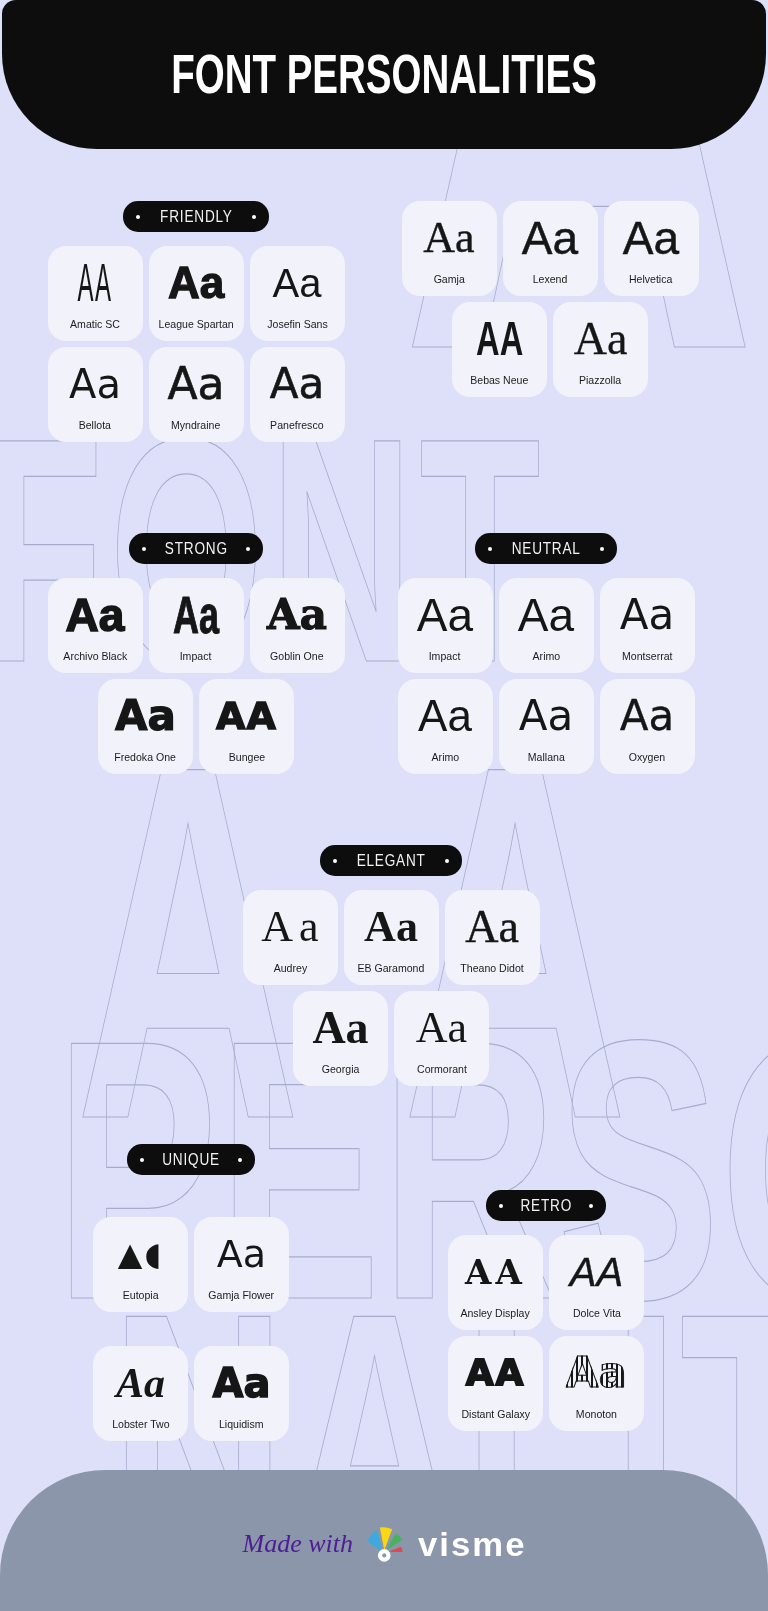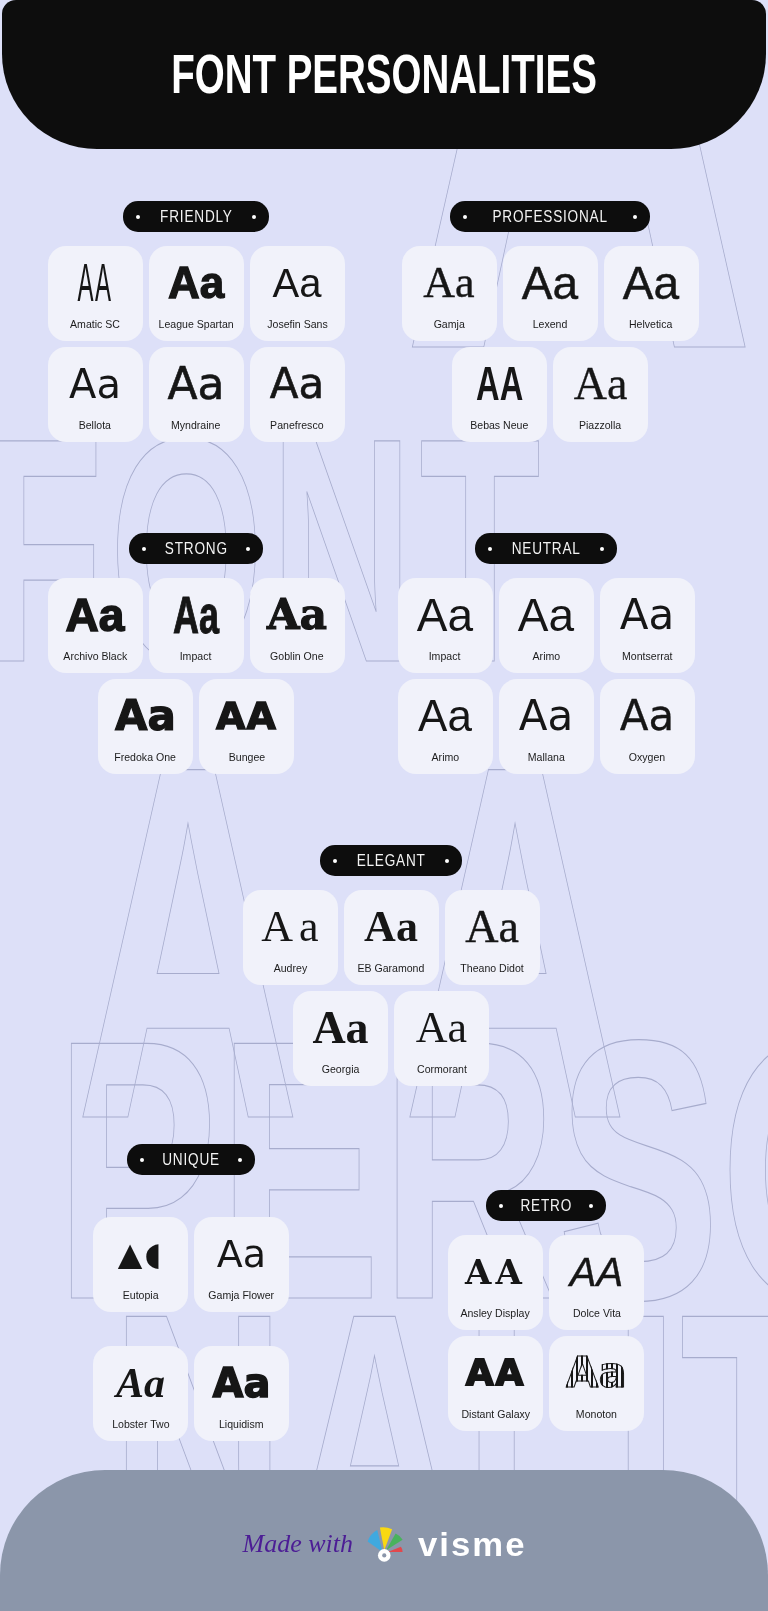--- a/index.html
+++ b/index.html
@@ -168,25 +168,20 @@
       <div class="fname">Myndraine</div>
     </div>
     <div class="card">
       <div class="sample s-panefresco">Aa</div>
       <div class="fname">Panefresco</div>
     </div>
   </div>
 </div>
 
 <div class="section sec-professional">
-  <div class="badge">
-    <span class="dot"></span>
-    <span class="blabel">PROFESSIONAL</span>
-    <span class="dot"></span>
-  </div>
   <div class="row">
     <div class="card">
       <div class="sample s-fjord">Aa</div>
       <div class="fname">Gamja</div>
     </div>
     <div class="card">
       <div class="sample s-lexend">Aa</div>
       <div class="fname">Lexend</div>
     </div>
     <div class="card">

